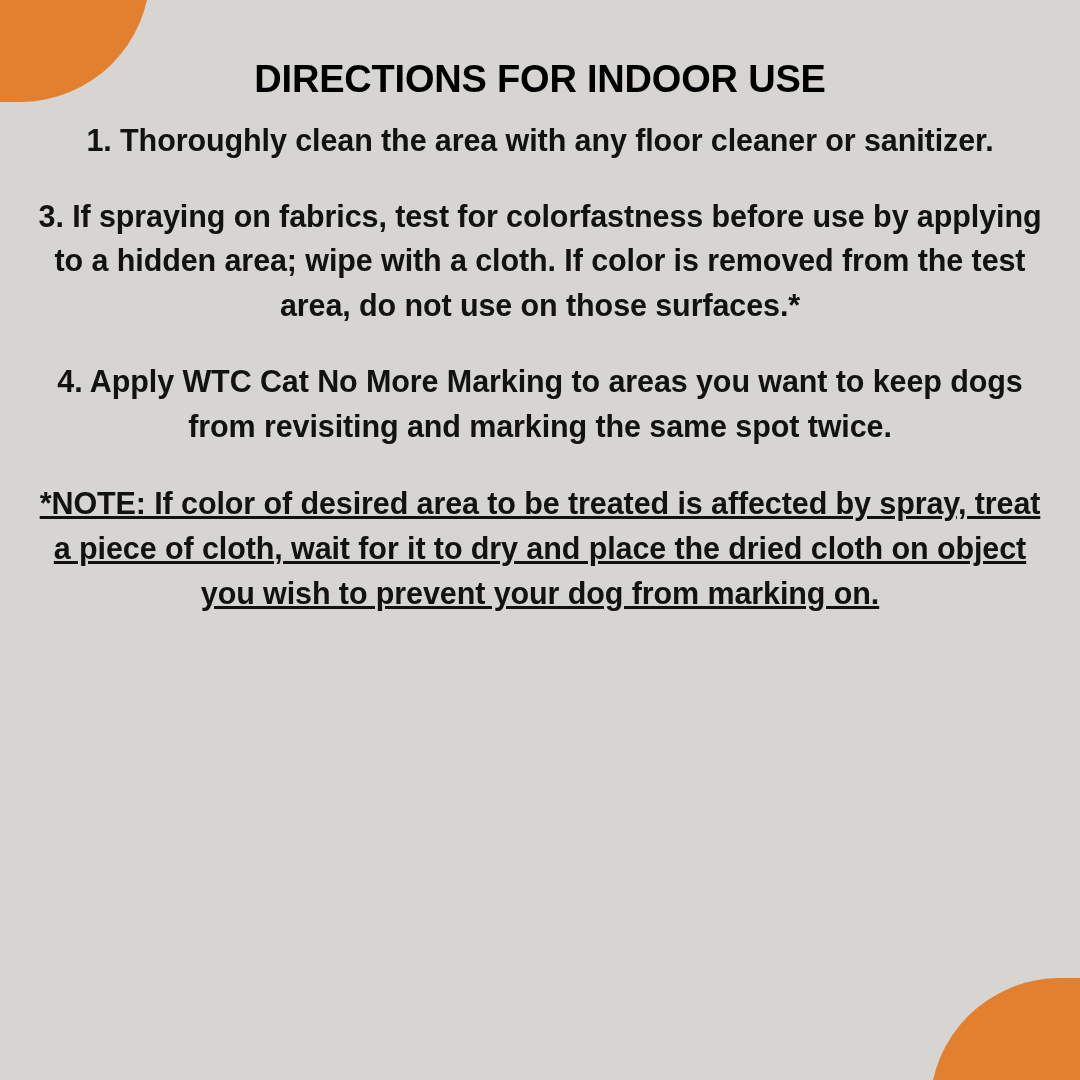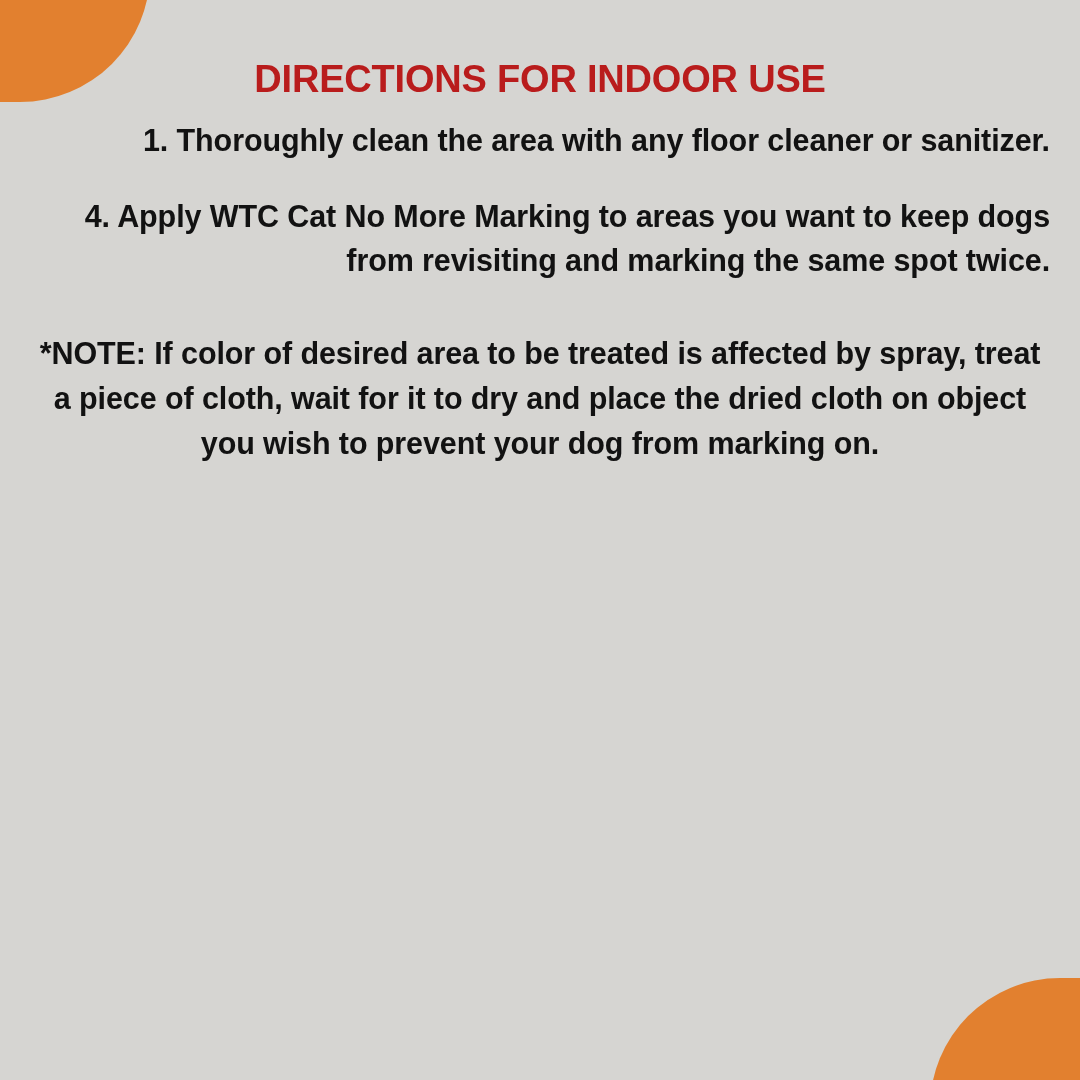--- a/index.html
+++ b/index.html
@@ -44,60 +44,62 @@
     top: 0;
     left: 0;
     width: 1080px;
     padding: 58px 30px 0 30px;
     box-sizing: border-box;
   }
   .title {
     text-align: center;
     font-size: 38px;
     font-weight: bold;
-    color: #b91c1c;
+    color: #000000;
     letter-spacing: -0.2px;
     margin: 0 0 16px 0;
     line-height: 1.15;
   }
   .para {
     font-size: 30.5px;
     font-weight: bold;
     color: #121212;
     line-height: 1.47;
     margin: 0 0 31px 0;
-    text-align: right;
+    text-align: center;
     letter-spacing: -0.1px;
   }
   .para.last {
     margin-bottom: 0;
   }
   .para.centered {
     text-align: center;
     line-height: 1.48;
   }
   .para.note {
-    margin-top: 48px;
+    margin-top: 32px;
+    text-decoration: underline;
   }
 </style>
 </head>
 <body>
 
 <div class="page">
 
   <div class="corner-tl"></div>
   <div class="corner-br"></div>
 
   <div class="content">
 
     <h1 class="title">DIRECTIONS FOR INDOOR USE</h1>
 
     <p class="para">1. Thoroughly clean the area with any floor cleaner or sanitizer.</p>
 
 
+    <p class="para">3. If spraying on fabrics, test for colorfastness before use by applying to a hidden area; wipe with a cloth. If color is removed from the test area, do not use on those surfaces.*</p>
 
     <p class="para">4. Apply WTC Cat No More Marking to areas you want to keep dogs from revisiting and marking the same spot twice.</p>
 
 
     <p class="para centered note last">*NOTE: If color of desired area to be treated is affected by spray, treat a piece of cloth, wait for it to dry and place the dried cloth on object you wish to prevent your dog from marking on.</p>
 
   </div>
 </div>
 
 </body></html>

